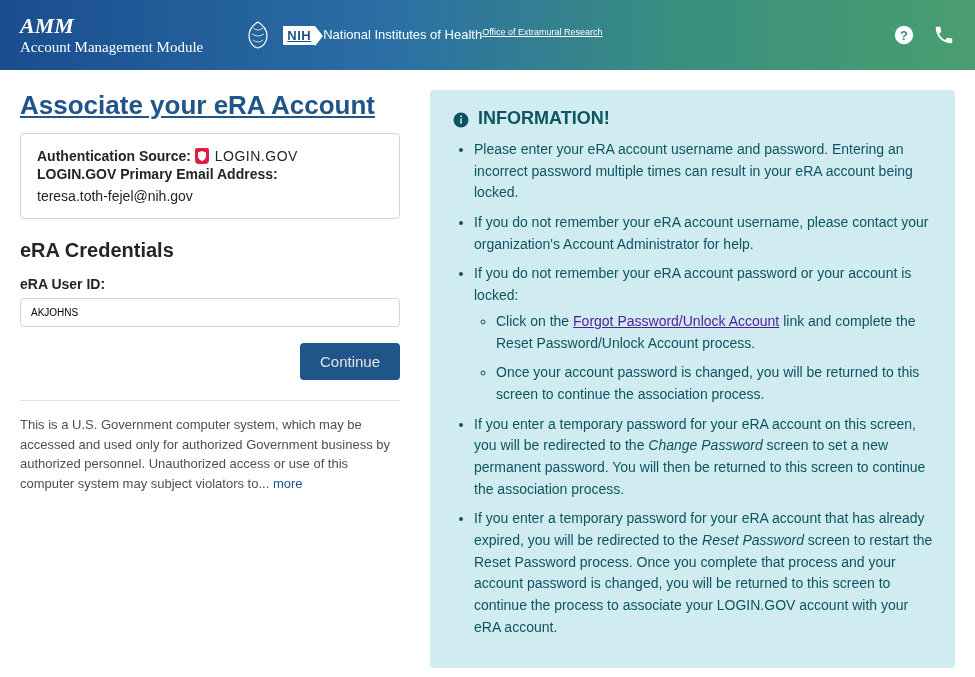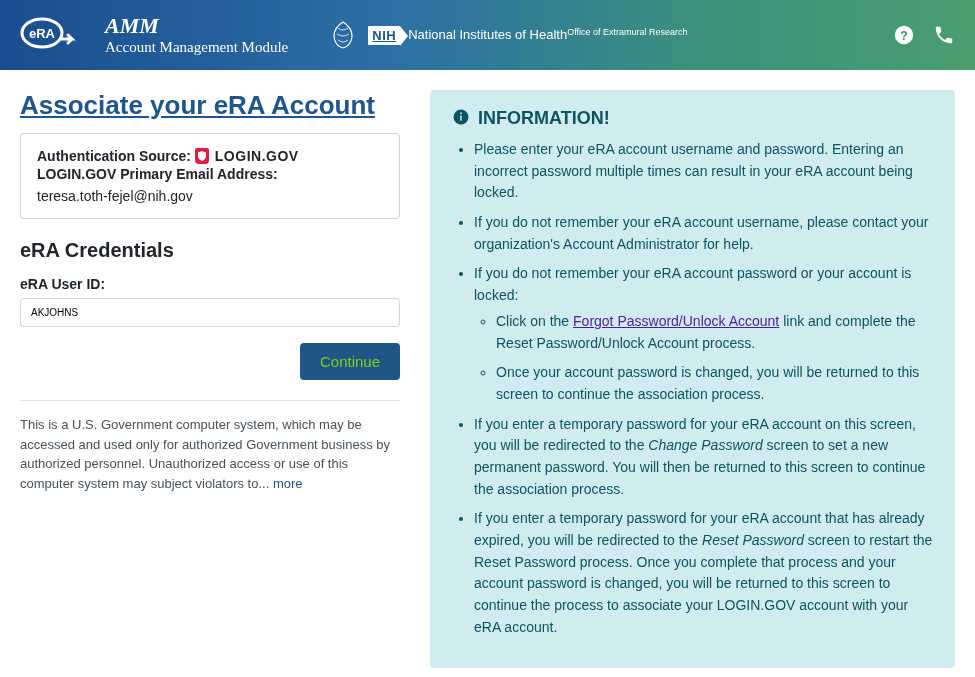--- a/index.html
+++ b/index.html
@@ -25,39 +25,39 @@
       background: #fff; color: #20558a; font-weight: 700; padding: 2px 4px;
       font-size: 13px; letter-spacing: 0.5px; position: relative; margin-right: 8px; text-decoration: underline;
     }
     .nih-box::after {
       content: ''; position: absolute; right: -8px; top: 0;
       border-top: 10px solid transparent; border-bottom: 10px solid transparent;
       border-left: 8px solid #fff;
     }
     .nih-text { display: flex; flex-direction: row; line-height: 1.1; }
     .nih-main { font-size: 13px; font-weight: 500; }
-    .nih-sub { font-size: 9px; }
+    .nih-sub { font-size: 9px; text-decoration: underline; }
     .header-spacer { flex: 1; }
     .header-icon { width: 22px; height: 22px; margin-left: 18px; cursor: pointer; fill: #fff; }
 
     .content { display: flex; padding: 20px 20px 30px 20px; gap: 30px; align-items: flex-start; }
     .left-col { flex: 0 0 380px; }
     .right-col { flex: 1; }
 
     .page-title { font-size: 26px; font-weight: 600; color: #20558a; margin-bottom: 12px; text-decoration: underline; }
 
     .auth-box { border: 1px solid #ced4da; border-radius: 4px; padding: 14px 16px; margin-bottom: 20px; }
     .auth-line { margin-bottom: 2px; }
     .auth-label { font-weight: 700; }
     .login-gov-icon {
       display: inline-flex; align-items: center; justify-content: center;
       width: 14px; height: 16px; background: #e21d3f; border-radius: 2px 2px 4px 4px;
       vertical-align: text-bottom; margin-right: 2px;
     }
-    .login-gov-text { font-weight: 700; letter-spacing: 0.5px; }
+    .login-gov-text { font-weight: 400; letter-spacing: 0.5px; }
     .auth-email { margin-top: 6px; }
 
     .section-title { font-size: 20px; font-weight: 700; margin-bottom: 14px; }
     .field-label { font-weight: 700; margin-bottom: 6px; display: block; }
     .input-row { margin-bottom: 16px; }
     .text-input {
       width: 100%; padding: 8px 10px; font-size: 10px; border: 1px solid #ced4da;
       border-radius: 4px; background: #fff;
     }
     .pw-wrap { display: flex; border: 2px solid #5fa8d3; border-radius: 4px; overflow: hidden; }
@@ -65,49 +65,42 @@
     .pw-inline-eye { width: 42px; display: flex; align-items: center; justify-content: center; background: #fff; }
     .pw-toggle-btn {
       width: 42px; border-left: 1px solid #ced4da; display: flex; align-items: center;
       justify-content: center; background: #fff; cursor: pointer;
     }
     .eye-svg { width: 18px; height: 18px; }
     .eye-fill { fill: #20558a; }
     .eye-outline { stroke: #212529; fill: none; stroke-width: 1.5; }
 
     .continue-btn {
-      float: right; background: #20558a; color: #84cc16; border: none;
+      float: right; background: #20558a; color: #e5e5e5; border: none;
       padding: 10px 20px; font-size: 15px; border-radius: 4px; cursor: pointer;
     }
     .clearfix::after { content: ''; display: table; clear: both; }
 
     .hr { border: none; border-top: 1px solid #dee2e6; margin: 20px 0 14px; }
     .disclaimer { font-size: 13px; color: #495057; line-height: 1.5; }
     .more-link { color: #20558a; cursor: pointer; }
 
     .info-panel { background: #d1ecf1; border-radius: 4px; padding: 18px 22px 22px; color: #0c5460; }
-    .info-header { display: flex; align-items: flex-start; font-size: 18px; font-weight: 600; margin-bottom: 10px; }
+    .info-header { display: flex; align-items: flex-end; font-size: 18px; font-weight: 600; margin-bottom: 10px; }
     .info-icon { width: 18px; height: 18px; margin-right: 8px; fill: #0c5460; }
     .info-panel ul { padding-left: 22px; }
     .info-panel ul ul { list-style-type: circle; margin-top: 4px; }
     .info-panel li { margin-bottom: 8px; line-height: 1.55; color: #0c5460; }
     .info-link { color: #4c1d95; text-decoration: underline; cursor: pointer; }
     .italic { font-style: italic; }
   </style>
 </head>
 <body>
 
 <div class="header">
-  <div class="era-logo">
-    <svg viewBox="0 0 70 44" width="70" height="44">
-      <ellipse cx="22" cy="20" rx="20" ry="14" fill="none" stroke="#fff" stroke-width="3"></ellipse>
-      <path d="M 40 26 L 52 26 L 48 22 M 52 26 L 48 30" fill="none" stroke="#fff" stroke-width="3" stroke-linecap="round"></path>
-      <text x="22" y="25" text-anchor="middle" fill="#fff" font-size="13" font-family="Arial" font-weight="600">eRA</text>
-    </svg>
-  </div>
   <div class="app-title-block">
     <span class="app-title">AMM</span>
     <span class="app-subtitle">Account Management Module</span>
   </div>
   <div class="hhs-logo">
     <svg viewBox="0 0 30 30" width="30" height="30">
       <path d="M 15 2 C 10 5 6 10 6 16 C 6 22 10 27 15 28 C 20 27 24 22 24 16 C 24 10 20 5 15 2 Z" fill="none" stroke="#fff" stroke-width="1.2"></path>
       <path d="M 10 8 Q 15 12 20 8 M 9 14 Q 15 18 21 14 M 10 20 Q 15 24 20 20" fill="none" stroke="#fff" stroke-width="0.8"></path>
     </svg>
   </div>

